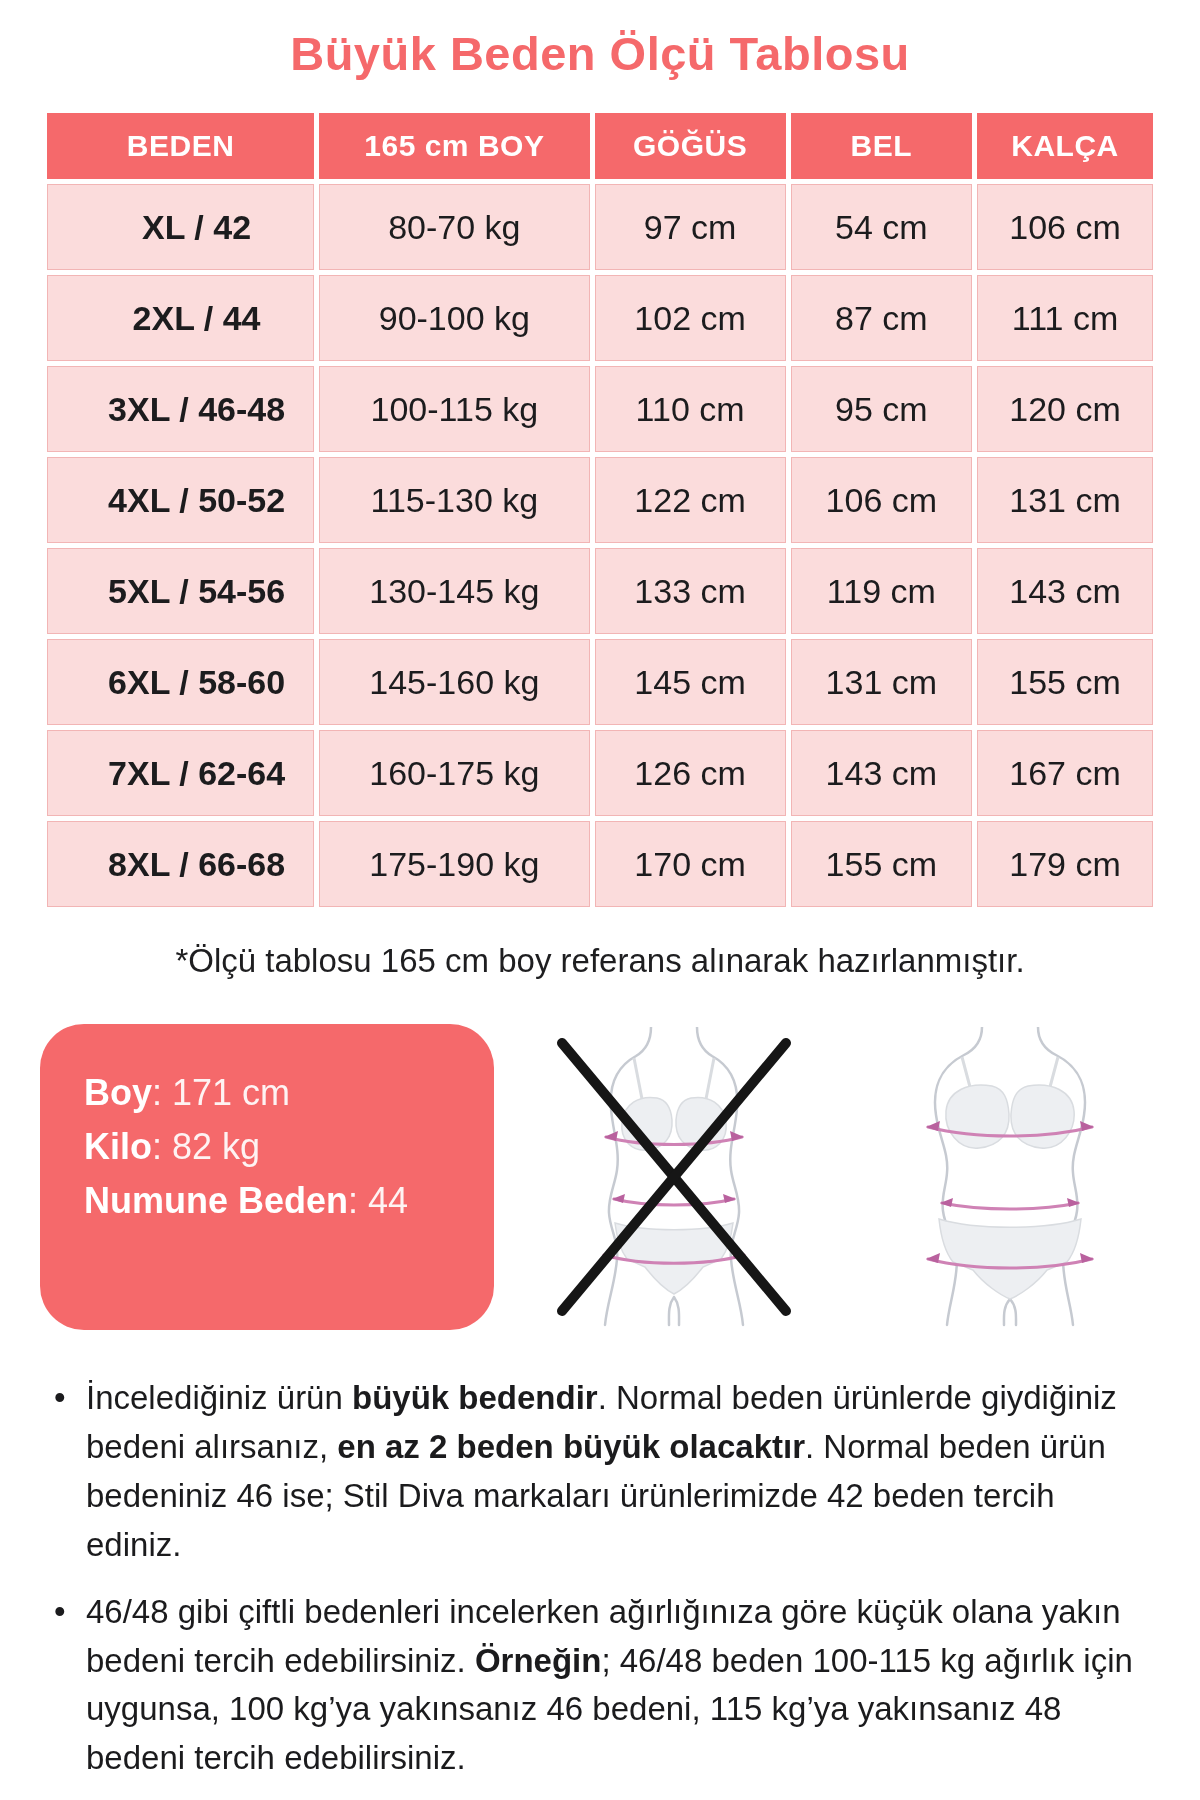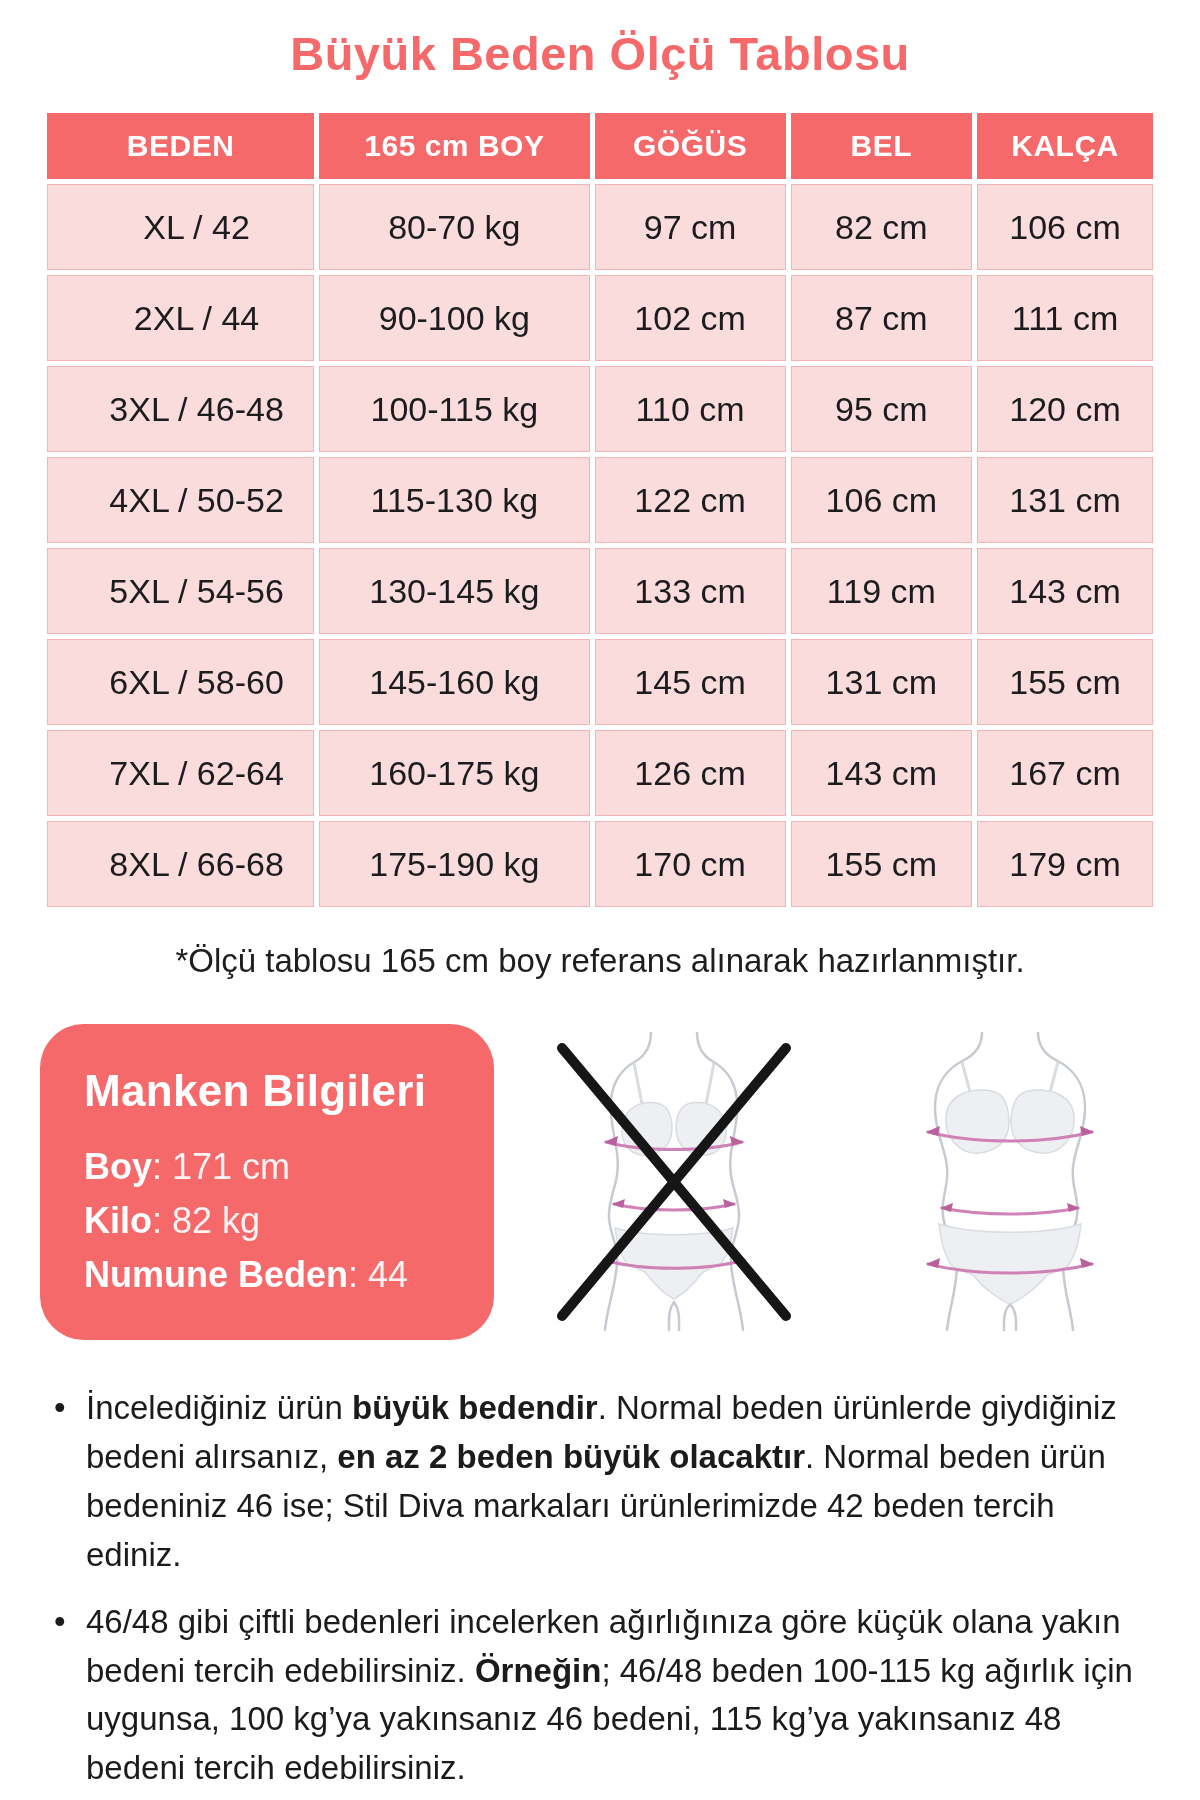--- a/index.html
+++ b/index.html
@@ -49,21 +49,21 @@
   }
   td{
     background:var(--cell);
     border:1px solid var(--cell-border);
     font-size:34px;
     height:86px;
     text-align:center;
     vertical-align:middle;
     white-space:nowrap;
   }
-  td:first-child{font-weight:normal;padding-left:32px;}
+  td:first-child{font-weight:bold;padding-left:32px;}
   .footnote{
     margin-top:30px;
     text-align:center;
     font-size:33px;
     color:#1e1e20;
   }
   .model-section{
     margin:44px 40px 0 40px;
     display:flex;
     align-items:stretch;
@@ -143,21 +143,21 @@
           <th>GÖĞÜS</th>
           <th>BEL</th>
           <th>KALÇA</th>
         </tr>
       </thead>
     <tbody>
         <tr>
           <td>XL / 42</td>
           <td>80-70 kg</td>
           <td>97 cm</td>
-          <td>82 cm</td>
+          <td>54 cm</td>
           <td>106 cm</td>
         </tr>
         <tr>
           <td>2XL / 44</td>
           <td>90-100 kg</td>
           <td>102 cm</td>
           <td>87 cm</td>
           <td>111 cm</td>
         </tr>
         <tr>
@@ -203,21 +203,20 @@
           <td>179 cm</td>
         </tr>
       </tbody>
   </table>
 </div>
 
 <div class="footnote">*Ölçü tablosu 165 cm boy referans alınarak hazırlanmıştır.</div>
 
 <div class="model-section">
   <div class="model-box">
-    <div class="model-title">Manken Bilgileri</div>
     <div>
         <div class="m-line"><span class="m-label">Boy</span><span class="m-value">: 171 cm</span></div>
         <div class="m-line"><span class="m-label">Kilo</span><span class="m-value">: 82 kg</span></div>
         <div class="m-line"><span class="m-label">Numune Beden</span><span class="m-value">: 44</span></div>
       </div>
   </div>
 
   <div class="figures">
 
     <svg class="figure" viewBox="0 0 240 300" aria-hidden="true">

